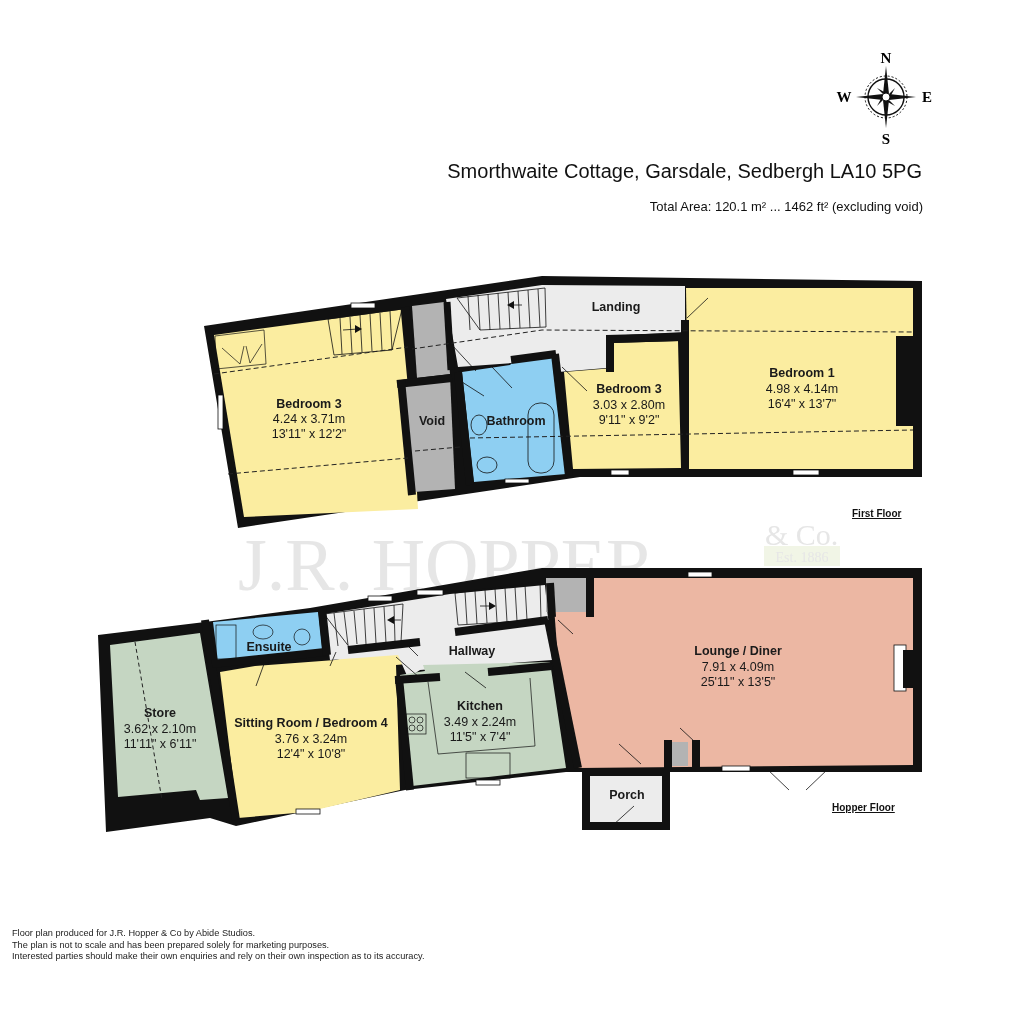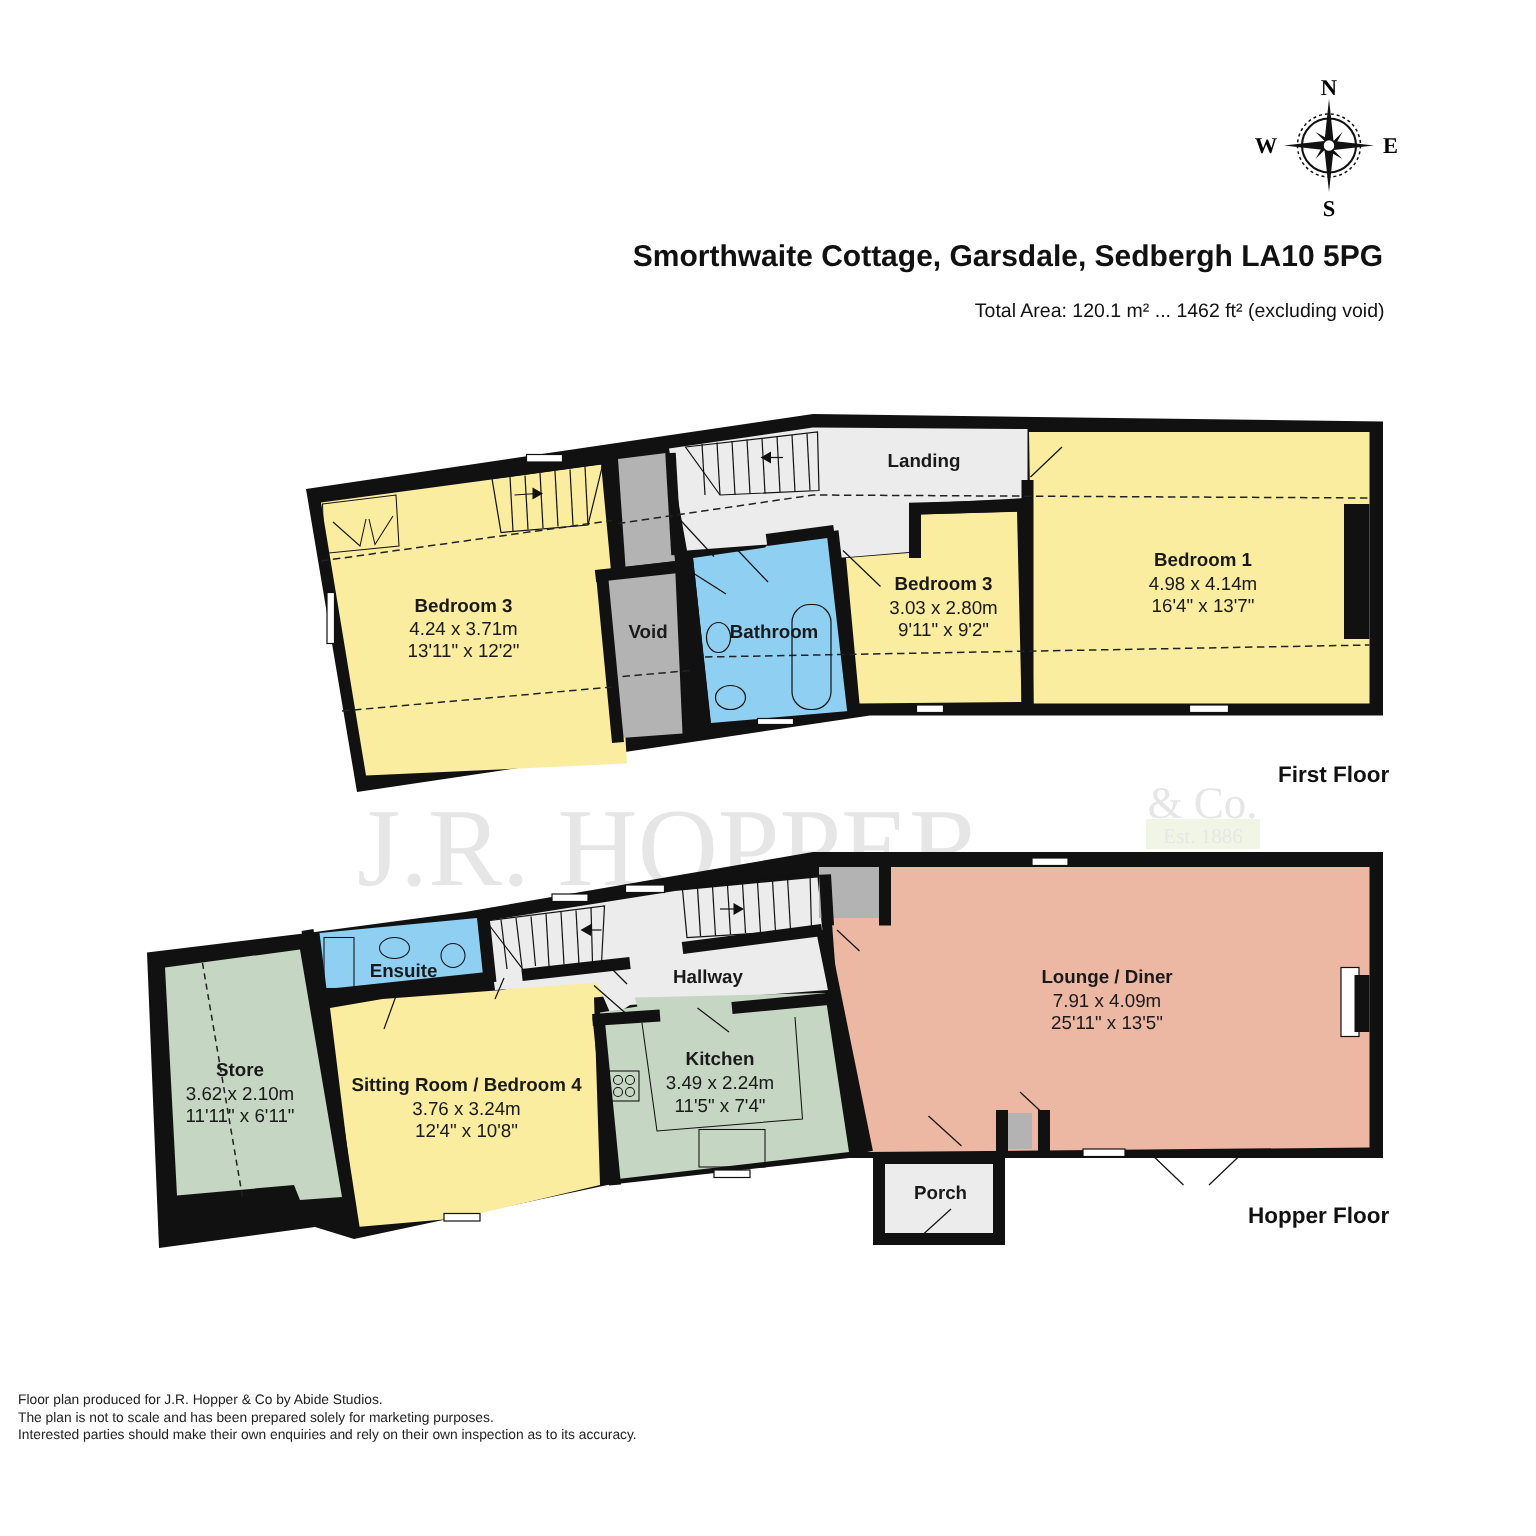--- a/index.html
+++ b/index.html
@@ -1,20 +1,20 @@
 <!DOCTYPE html>
 <html><head>
   <meta charset="utf-8">
   <style>
     html, body { margin: 0; padding: 0; background: #ffffff; }
     body { width: 1024px; height: 1024px; position: relative; overflow: hidden;
            font-family: "Liberation Sans", sans-serif; color: #111; }
-    .header-title { position: absolute; right: 102px; top: 160px; font-size: 20px; font-weight: bold; white-space: nowrap; }
+    .header-title { position: absolute; right: 102px; top: 160px; font-size: 20px; font-weight: normal; white-space: nowrap; }
     .header-area { position: absolute; right: 101px; top: 199px; font-size: 13px; white-space: nowrap; }
-    .floor-label { position: absolute; font-size: 15px; font-weight: bold; white-space: nowrap; }
+    .floor-label { position: absolute; font-size: 10px; font-weight: bold; white-space: nowrap; text-decoration: underline; }
     .disclaimer { position: absolute; left: 12px; width: 1024px; top: 928px; text-align: left; font-size: 9.2px; line-height: 11.5px; color: #222; }
     .disclaimer div { white-space: nowrap; }
     svg.plan { position: absolute; left: 0; top: 0; }
     .rl { font-family: "Liberation Sans", sans-serif; fill: #1a1a1a; text-anchor: middle; }
     .rn { font-weight: bold; font-size: 12.5px; }
     .rd { font-size: 12.5px; }
     .wm { font-family: "Liberation Serif", serif; fill: #e6e6e6; }
     .compass { position: absolute; left: 834px; top: 44px; width: 104px; height: 104px; }
   </style>
 </head>

